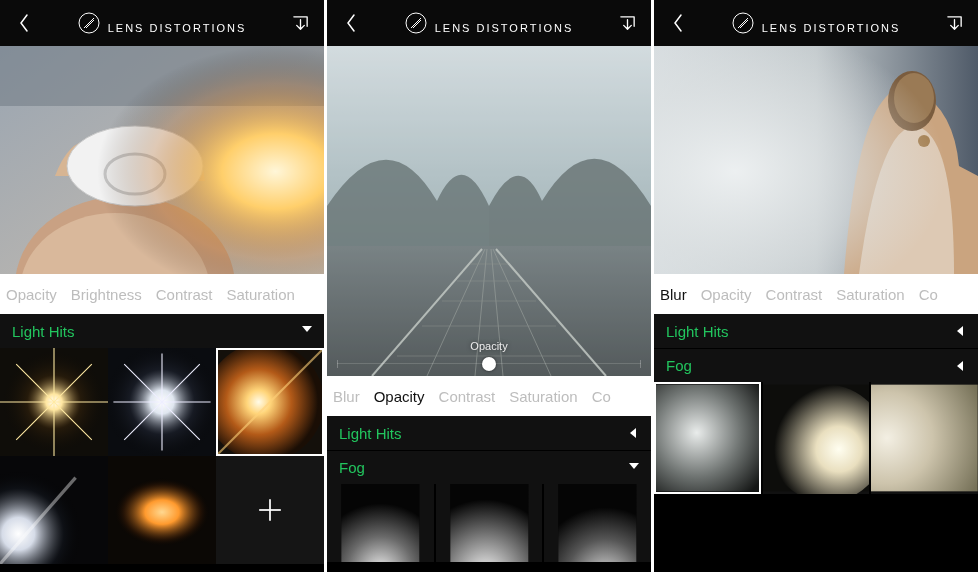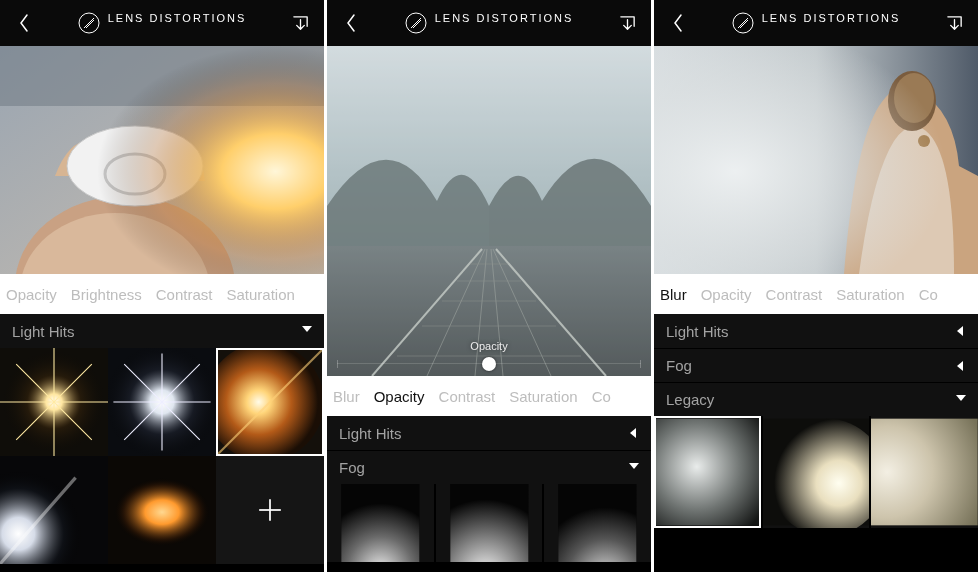--- a/index.html
+++ b/index.html
@@ -4,37 +4,37 @@
 <style>
   * { margin: 0; padding: 0; box-sizing: border-box; }
   body { background: #fff; font-family: -apple-system, "Helvetica Neue", Helvetica, Arial, sans-serif; font-weight: 300; color: #fff; }
   .stage { width: 979px; height: 572px; display: flex; background: #fff; }
   .gap { width: 3px; background: #fff; flex: none; }
   .phone { background: #000; height: 100%; display: flex; flex-direction: column; overflow: hidden; position: relative; }
   .p1 { width: 324px; } .p2 { width: 324px; } .p3 { width: 324px; }
 
   
   .hdr { height: 46px; display: flex; align-items: center; padding: 0 10px; background: #0a0a0a; position: relative; }
-  .hdr .brand { position: absolute; left: 0; right: 0; display: flex; align-items: flex-start; justify-content: center; gap: 8px; pointer-events: none; }
+  .hdr .brand { position: absolute; left: 0; right: 0; display: flex; align-items: flex-end; justify-content: center; gap: 8px; pointer-events: none; }
   .brand-text { letter-spacing: 2px; font-size: 11px; color: #fff; font-weight: 300; }
   .hdr .left, .hdr .right { width: 28px; height: 28px; display: flex; align-items: center; justify-content: center; z-index: 2; }
   .hdr .right { margin-left: auto; }
 
   
   .photo { position: relative; width: 100%; background: #222; overflow: hidden; flex: none; }
   .photo svg { display: block; width: 100%; height: 100%; }
 
   
   .tabs { background: #fff; color: #888; display: flex; align-items: center; height: 40px; padding: 0 6px; gap: 14px; overflow: hidden; white-space: nowrap; flex: none; }
   .tab { font-size: 15px; color: #bdbdbd; font-weight: 300; }
   .tab.active { color: #111; }
 
   
   .cats { background: #111; flex: none; }
-  .cat { height: 34px; display: flex; align-items: center; padding: 0 12px; font-size: 15px; color: #a3a3a3; justify-content: space-between; }
+  .cat { height: 34px; display: flex; align-items: center; padding: 0 12px; font-size: 15px; color: #22c55e; justify-content: space-between; }
   .cat + .cat { border-top: 1px solid #000; text-align: right; }
   .cat .chev { width: 10px; display:flex; }
 
   
   .thumbs { display: grid; grid-template-columns: repeat(3, 1fr); gap: 0; background: #000; flex: 1; align-content: start; }
   .thumb { aspect-ratio: 1/1; position: relative; overflow: hidden; background: #111; }
   .thumb.selected { outline: 2px solid #fff; outline-offset: -2px; }
   .thumb svg { width: 100%; height: 100%; display: block; }
   .plus { display:flex; align-items:center; justify-content:center; background:#151515; }
   .plus svg { width: 26px; height: 26px; }
@@ -424,28 +424,20 @@
           </span>
         </div>
       <div class="cat">
           <span>Fog</span>
           <span class="chev">
             <svg width="8" height="10" viewBox="0 0 8 10">
               <path d="M7 0 L7 10 L1 5 Z" fill="#fff"></path>
             </svg>
           </span>
         </div>
-      <div class="cat">
-          <span>Legacy</span>
-          <span class="chev">
-            <svg width="10" height="10" viewBox="0 0 10 10">
-              <path d="M0 0 L10 0 L5 6 Z" fill="#fff"></path>
-            </svg>
-          </span>
-        </div>
     </div>
 
     <div class="thumbs-row">
       <div class="thumb selected">
           <svg viewBox="0 0 100 100">
             <defs>
               <radialGradient id="l31" cx="40%" cy="45%" r="75%">
                 <stop offset="0%" stop-color="#e9eceb"></stop>
                 <stop offset="55%" stop-color="#6f7472"></stop>
                 <stop offset="100%" stop-color="#141615"></stop>

